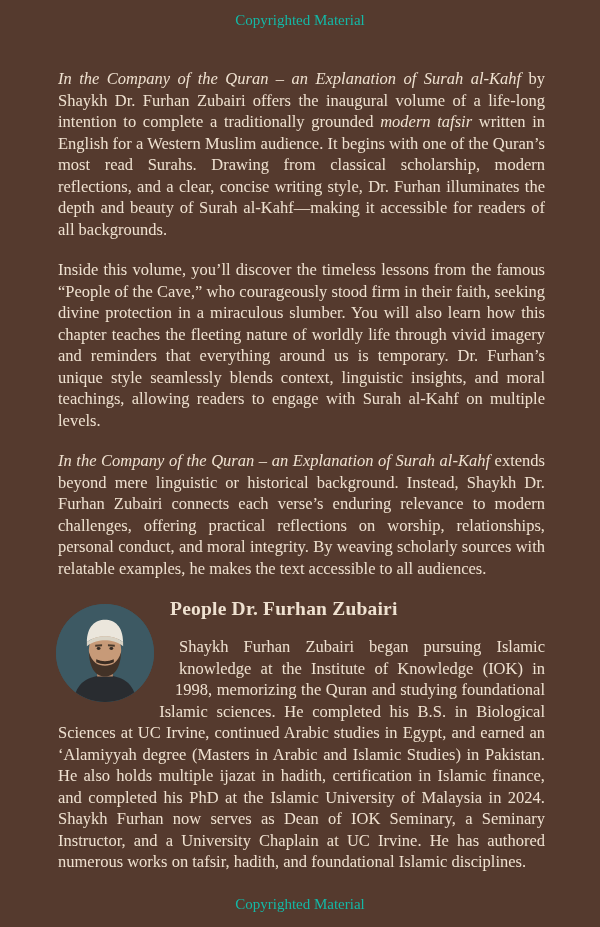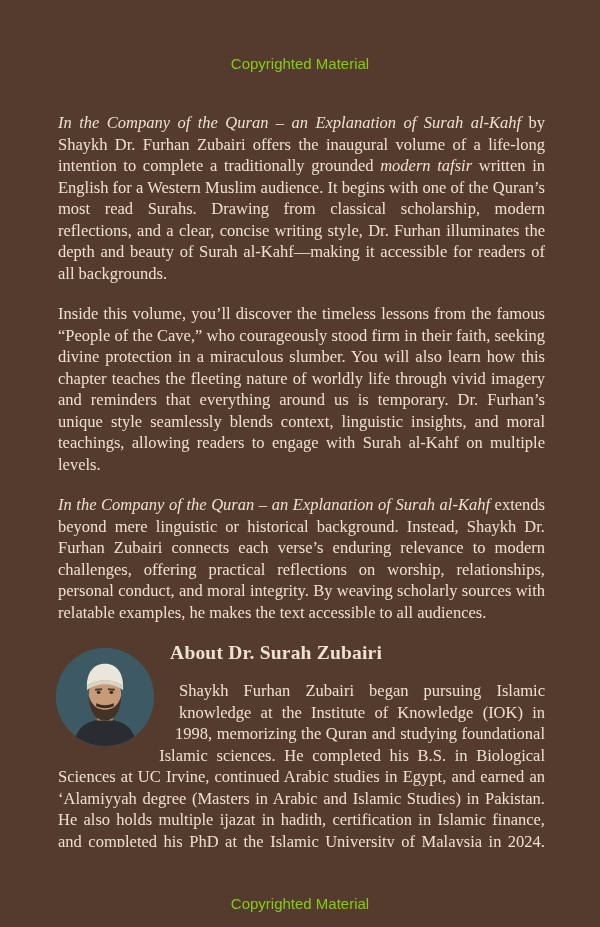--- a/index.html
+++ b/index.html
@@ -8,24 +8,23 @@
     width:600px;height:927px;
     background:#553A2E;
     overflow:hidden;
     display:flex;flex-direction:column;
     font-family:"Liberation Serif","DejaVu Serif",serif;
     color:#EFE1D0;
   }
   .banner{
     flex:0 0 auto;
     text-align:center;
-    font-family:Liberation Sans, sans-serif;
+    font-family:Liberation Serif, serif;
     font-size:15px;
-    color:#84cc16;
-    margin-top:44px;
+    color:#14b8a6;
   }
   .banner.top{height:40px;line-height:40px;}
   .banner.bottom{height:36px;line-height:26px;}
   .content{
     flex:1 1 auto;
     padding:28px 55px 0 58px;
     overflow:hidden;
   }
   .para{
     margin:0 0 19px 0;
@@ -78,21 +77,21 @@
           <path d="M33.5 49 C34.5 68 42 74 50 74 C58 74 65.5 68 66.5 49 C63 60 57 63 50 63 C43 63 37 60 33.5 49 Z" fill="#423227"></path>
           <path d="M41 56.5 Q50 60.5 59 56.5 L59 59.5 Q50 63.5 41 59.5 Z" fill="#3a2c22"></path>
           <ellipse cx="43.5" cy="45.5" rx="2" ry="1.5" fill="#352b24"></ellipse>
           <ellipse cx="56.5" cy="45.5" rx="2" ry="1.5" fill="#352b24"></ellipse>
           <path d="M40 41.5 L47 41 L47 43 L40 43.5 Z" fill="#4a3a2c"></path>
           <path d="M53 41 L60 41.5 L60 43.5 L53 43 Z" fill="#4a3a2c"></path>
           <path d="M31.5 39 C31.5 23 40 16 50 16 C60 16 68.5 23 68.5 39 C62 34.5 56 33 50 33 C44 33 38 34.5 31.5 39 Z" fill="#ebe6dc"></path>
           <path d="M31.5 39 C38 34.5 44 33 50 33 C56 33 62 34.5 68.5 39 L68.5 43 C62 38.5 56 37 50 37 C44 37 38 38.5 31.5 43 Z" fill="#d9d3c5"></path>
         </svg>
       </div>
-      <h2 class="about-heading">About Dr. Surah Zubairi</h2>
+      <h2 class="about-heading">People Dr. Furhan Zubairi</h2>
       <p class="para bio">Shaykh Furhan Zubairi began pursuing Islamic knowledge at the Institute of Knowledge (IOK) in 1998, memorizing the Quran and studying foundational Islamic sciences. He completed his B.S. in Biological Sciences at UC Irvine, continued Arabic studies in Egypt, and earned an ‘Alamiyyah degree (Masters in Arabic and Islamic Studies) in Pakistan. He also holds multiple ijazat in hadith, certification in Islamic finance, and completed his PhD at the Islamic University of Malaysia in 2024. Shaykh Furhan now serves as Dean of IOK Seminary, a Seminary Instructor, and a University Chaplain at UC Irvine. He has authored numerous works on tafsir, hadith, and foundational Islamic disciplines.</p>
     </div>
 
   </div>
 
   <div class="banner bottom">Copyrighted Material</div>
 
 </div>
 
 </body></html>

